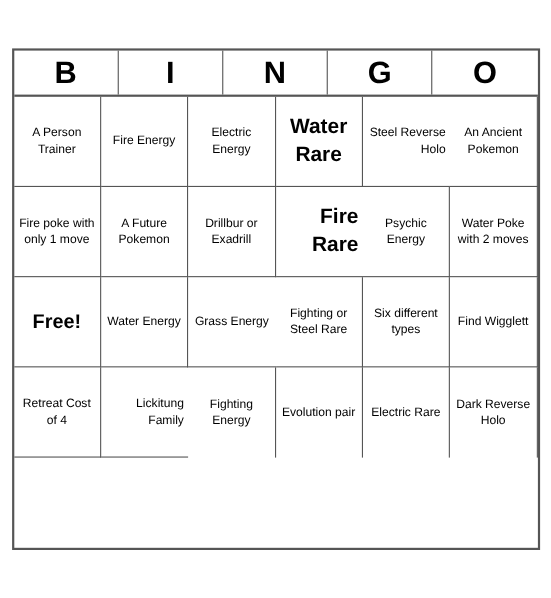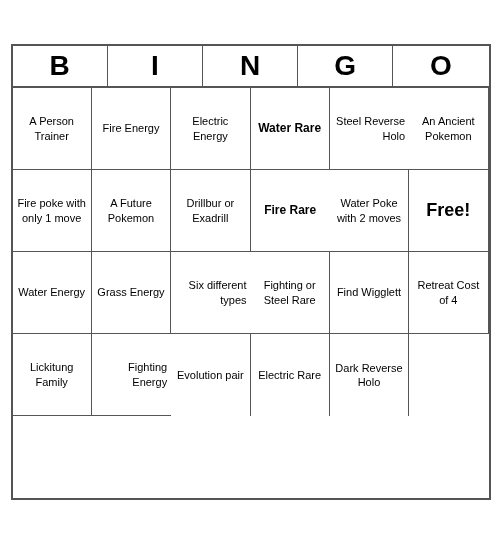--- a/index.html
+++ b/index.html
@@ -49,21 +49,21 @@
       line-height: 1.3;
     }
     .bingo-cell:nth-child(5n) {
       border-right: none;
       text-align: right;
     }
     .bingo-cell:nth-child(n+21) {
       border-bottom: none;
     }
     .bingo-cell.large-text {
-      font-size: 12px;
+      font-size: 19px;
       font-weight: bold;
     }
     .bingo-cell.free {
       font-size: 18px;
       font-weight: bold;
     }
   </style>
 </head>
 <body>
 
@@ -79,26 +79,27 @@
   <div class="bingo-cell">A Person Trainer</div>
       <div class="bingo-cell">Fire Energy</div>
       <div class="bingo-cell">Electric Energy</div>
       <div class="bingo-cell large-text">Water Rare</div>
       <div class="bingo-cell">Steel Reverse Holo</div>
       <div class="bingo-cell">An Ancient Pokemon</div>
       <div class="bingo-cell">Fire poke with only 1 move</div>
       <div class="bingo-cell">A Future Pokemon</div>
       <div class="bingo-cell">Drillbur or Exadrill</div>
       <div class="bingo-cell large-text">Fire Rare</div>
+      <div class="bingo-cell">Psychic Energy</div>
       <div class="bingo-cell">Water Poke with 2 moves</div>
       <div class="bingo-cell free">Free!</div>
       <div class="bingo-cell">Water Energy</div>
       <div class="bingo-cell">Grass Energy</div>
+      <div class="bingo-cell">Fighting or Steel Rare</div>
       <div class="bingo-cell">Six different types</div>
-      <div class="bingo-cell">Fighting or Steel Rare</div>
       <div class="bingo-cell">Find Wigglett</div>
       <div class="bingo-cell">Retreat Cost of 4</div>
       <div class="bingo-cell">Lickitung Family</div>
       <div class="bingo-cell">Fighting Energy</div>
       <div class="bingo-cell">Evolution pair</div>
       <div class="bingo-cell">Electric Rare</div>
       <div class="bingo-cell">Dark Reverse Holo</div>
     </div>
 </div>
 

